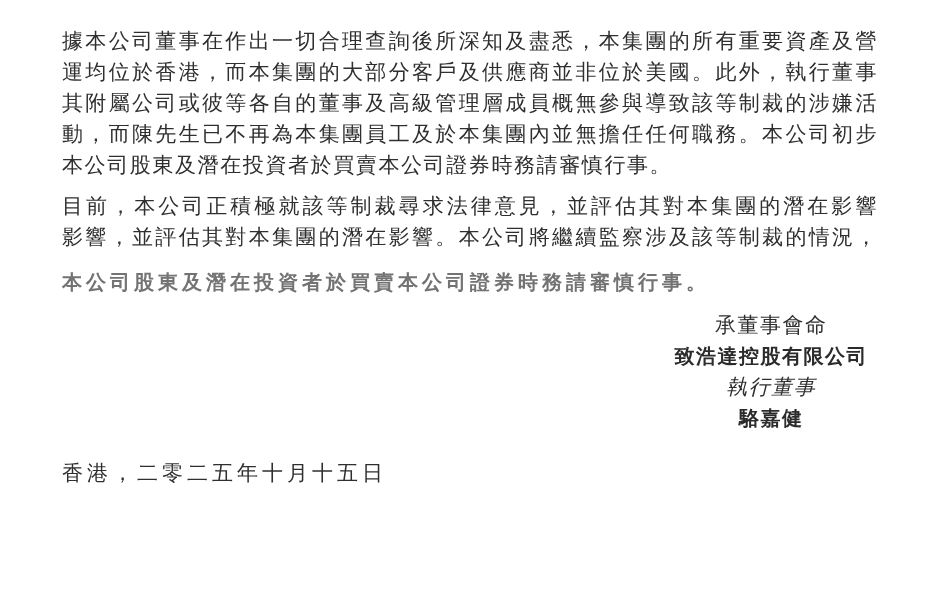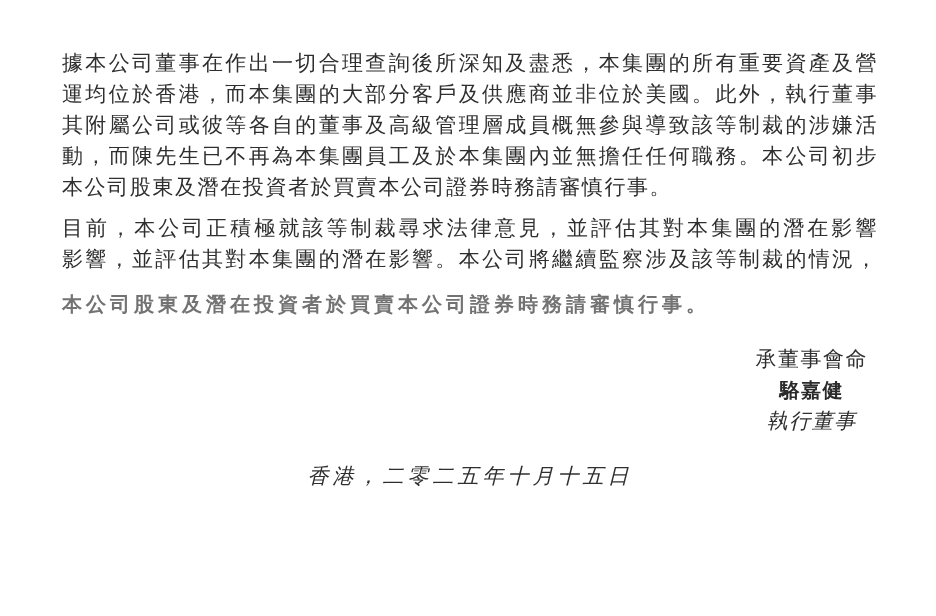--- a/index.html
+++ b/index.html
@@ -6,21 +6,21 @@
     margin: 0;
     padding: 0;
     background: #ffffff;
   }
   .page {
     position: relative;
     width: 936px;
     height: 552px;
     box-sizing: border-box;
     background: #ffffff;
-    padding: 48px 58px 0 62px;
+    padding: 26px 58px 0 62px;
     overflow: hidden;
     font-family: "Liberation Serif", "DejaVu Serif", serif;
     color: #2f2f2f;
     font-size: 21px;
   }
   .para {
     margin: 0 0 10px 0;
   }
   .line {
     line-height: 31px;
@@ -38,21 +38,21 @@
     margin-top: 14px;
     line-height: 31px;
     height: 31px;
     font-weight: 700;
     letter-spacing: 4px;
     font-family: "Liberation Sans", "DejaVu Sans", sans-serif;
     font-size: 20px;
     color: #737373;
   }
   .signature {
-    margin: 24px 10px 0 auto;
+    margin: 12px 10px 0 auto;
     width: max-content;
     text-align: center;
   }
   .sig-line {
     line-height: 31px;
     height: 31px;
     letter-spacing: 1.5px;
   }
   .sig-order {
     font-weight: 400;
@@ -69,22 +69,21 @@
   .sig-name {
     font-weight: 700;
     font-family: "Liberation Sans", "DejaVu Sans", sans-serif;
     font-size: 20px;
     color: #2b2b2b;
   }
   .dateline {
     margin-top: 24px;
     line-height: 31px;
     letter-spacing: 4px;
-    text-align: center;
-    font-style: italic;
+    text-align: left;
   }
 </style>
 </head>
 <body>
 
 <div class="page">
 
   <div class="para">
     <div class="line">據本公司董事在作出一切合理查詢後所深知及盡悉，本集團的所有重要資產及營</div>
     <div class="line">運均位於香港，而本集團的大部分客戶及供應商並非位於美國。此外，執行董事</div>
@@ -96,19 +95,20 @@
   <div class="para">
     <div class="line">目前，本公司正積極就該等制裁尋求法律意見，並評估其對本集團的潛在影響</div>
     <div class="line">影響，並評估其對本集團的潛在影響。本公司將繼續監察涉及該等制裁的情況，</div>
   </div>
 
 
   <div class="caution">本公司股東及潛在投資者於買賣本公司證券時務請審慎行事。</div>
 
   <div class="signature">
     <div class="sig-line sig-order">承董事會命</div>
+    <div class="sig-line sig-company">致浩達控股有限公司</div>
+    <div class="sig-line sig-title">執行董事</div>
     <div class="sig-line sig-name">駱嘉健</div>
-    <div class="sig-line sig-title">執行董事</div>
   </div>
 
   <div class="dateline">香港，二零二五年十月十五日</div>
 
 </div>
 
 </body></html>

